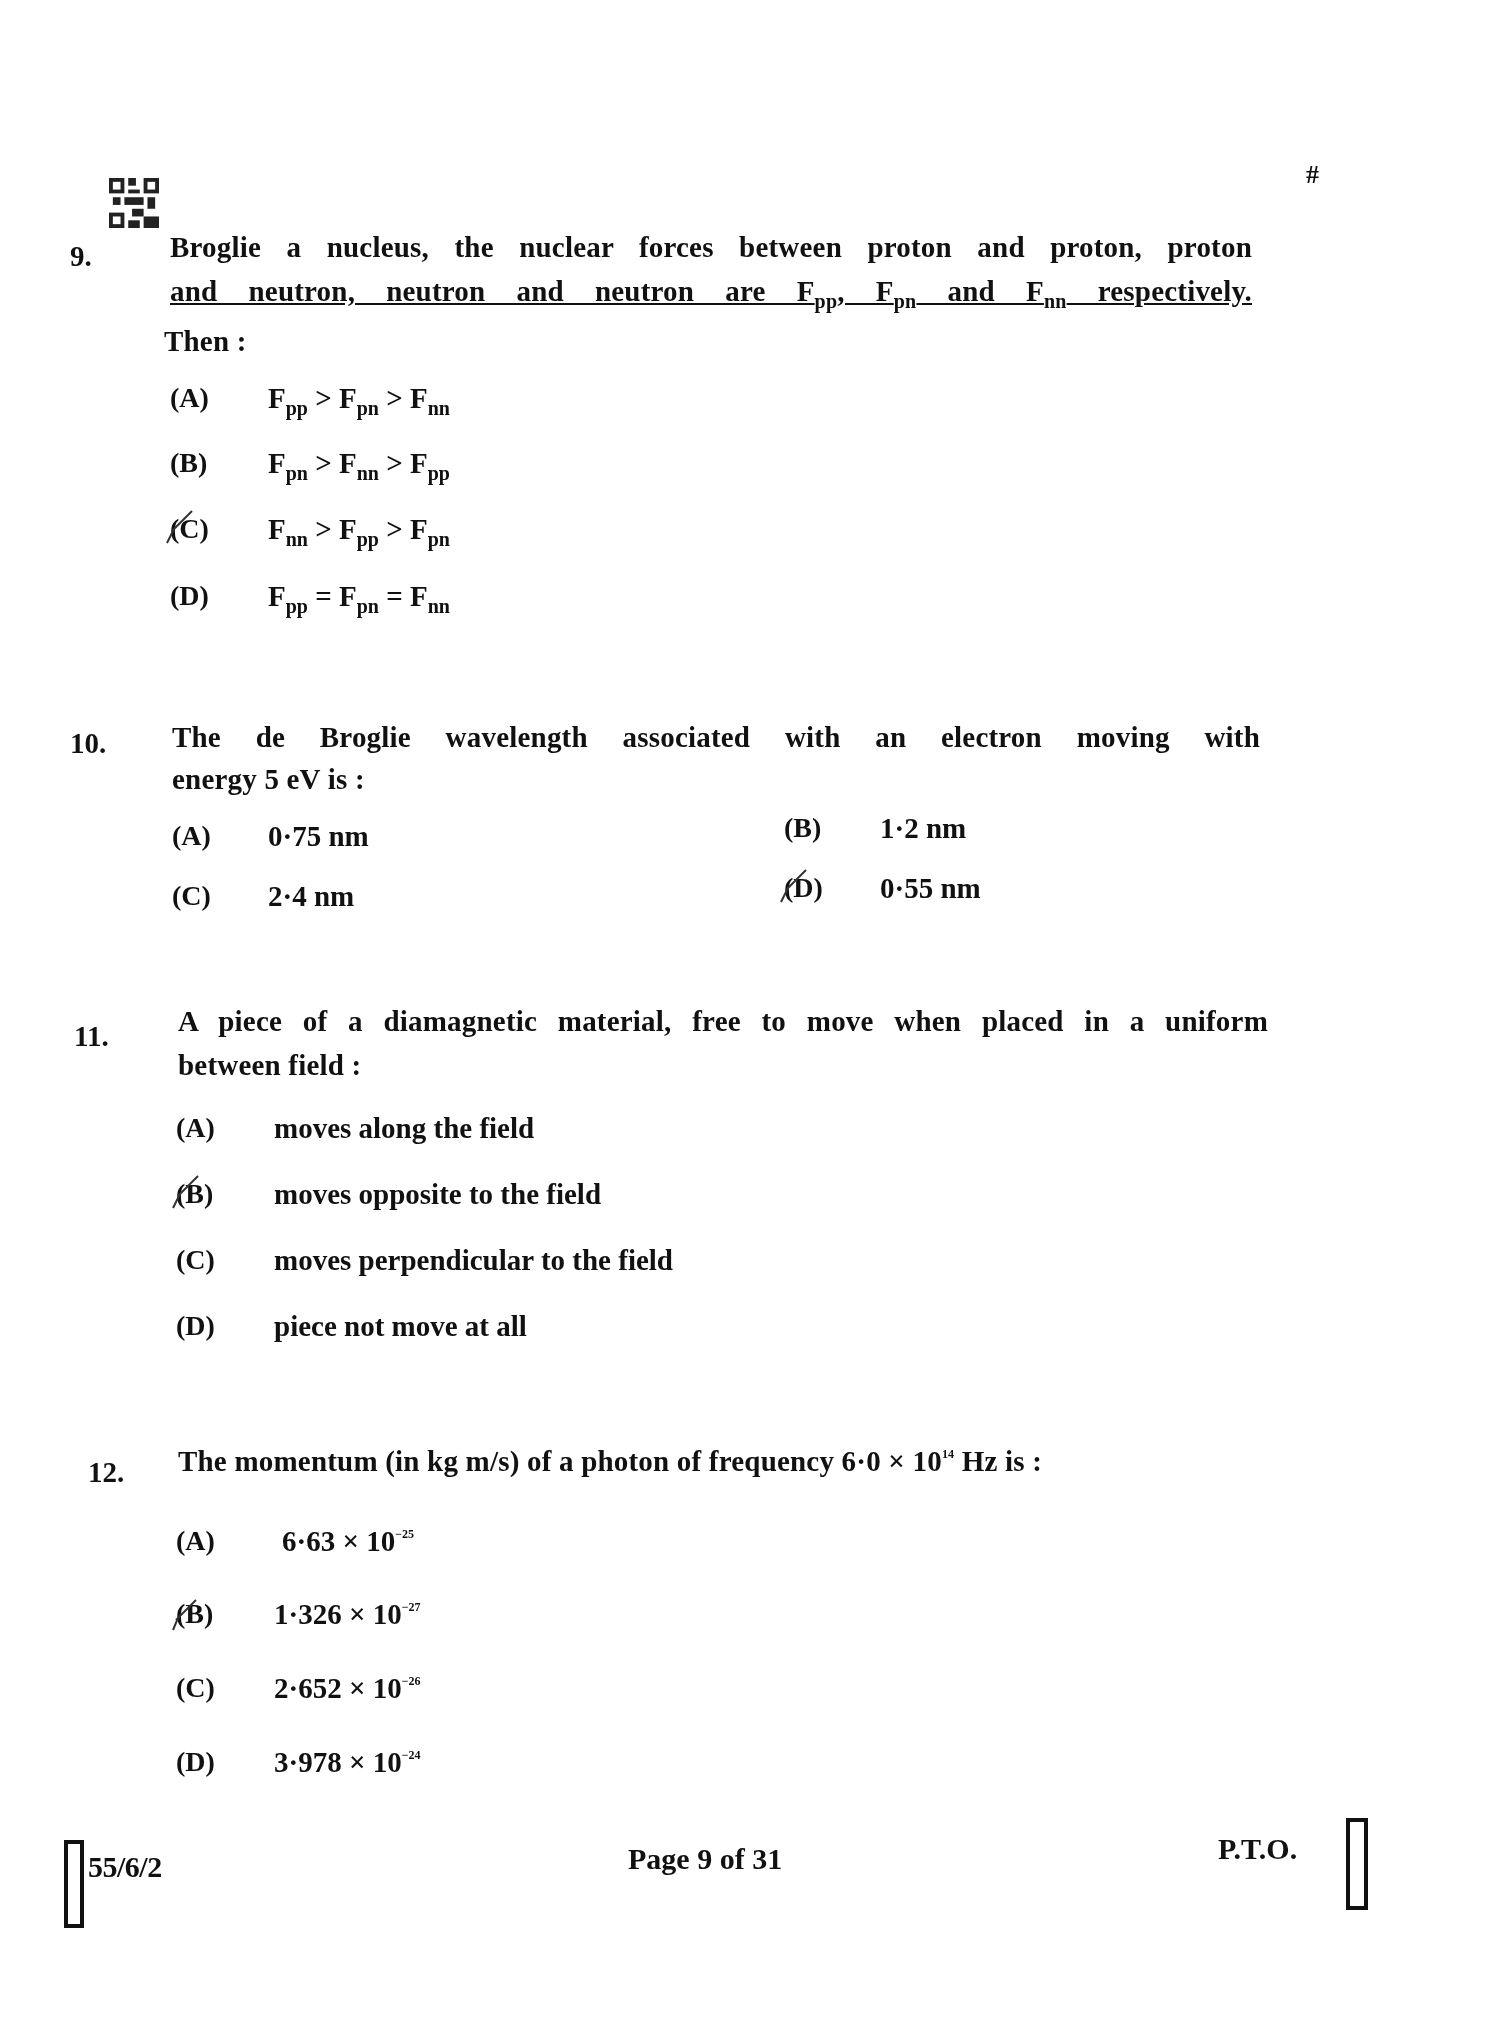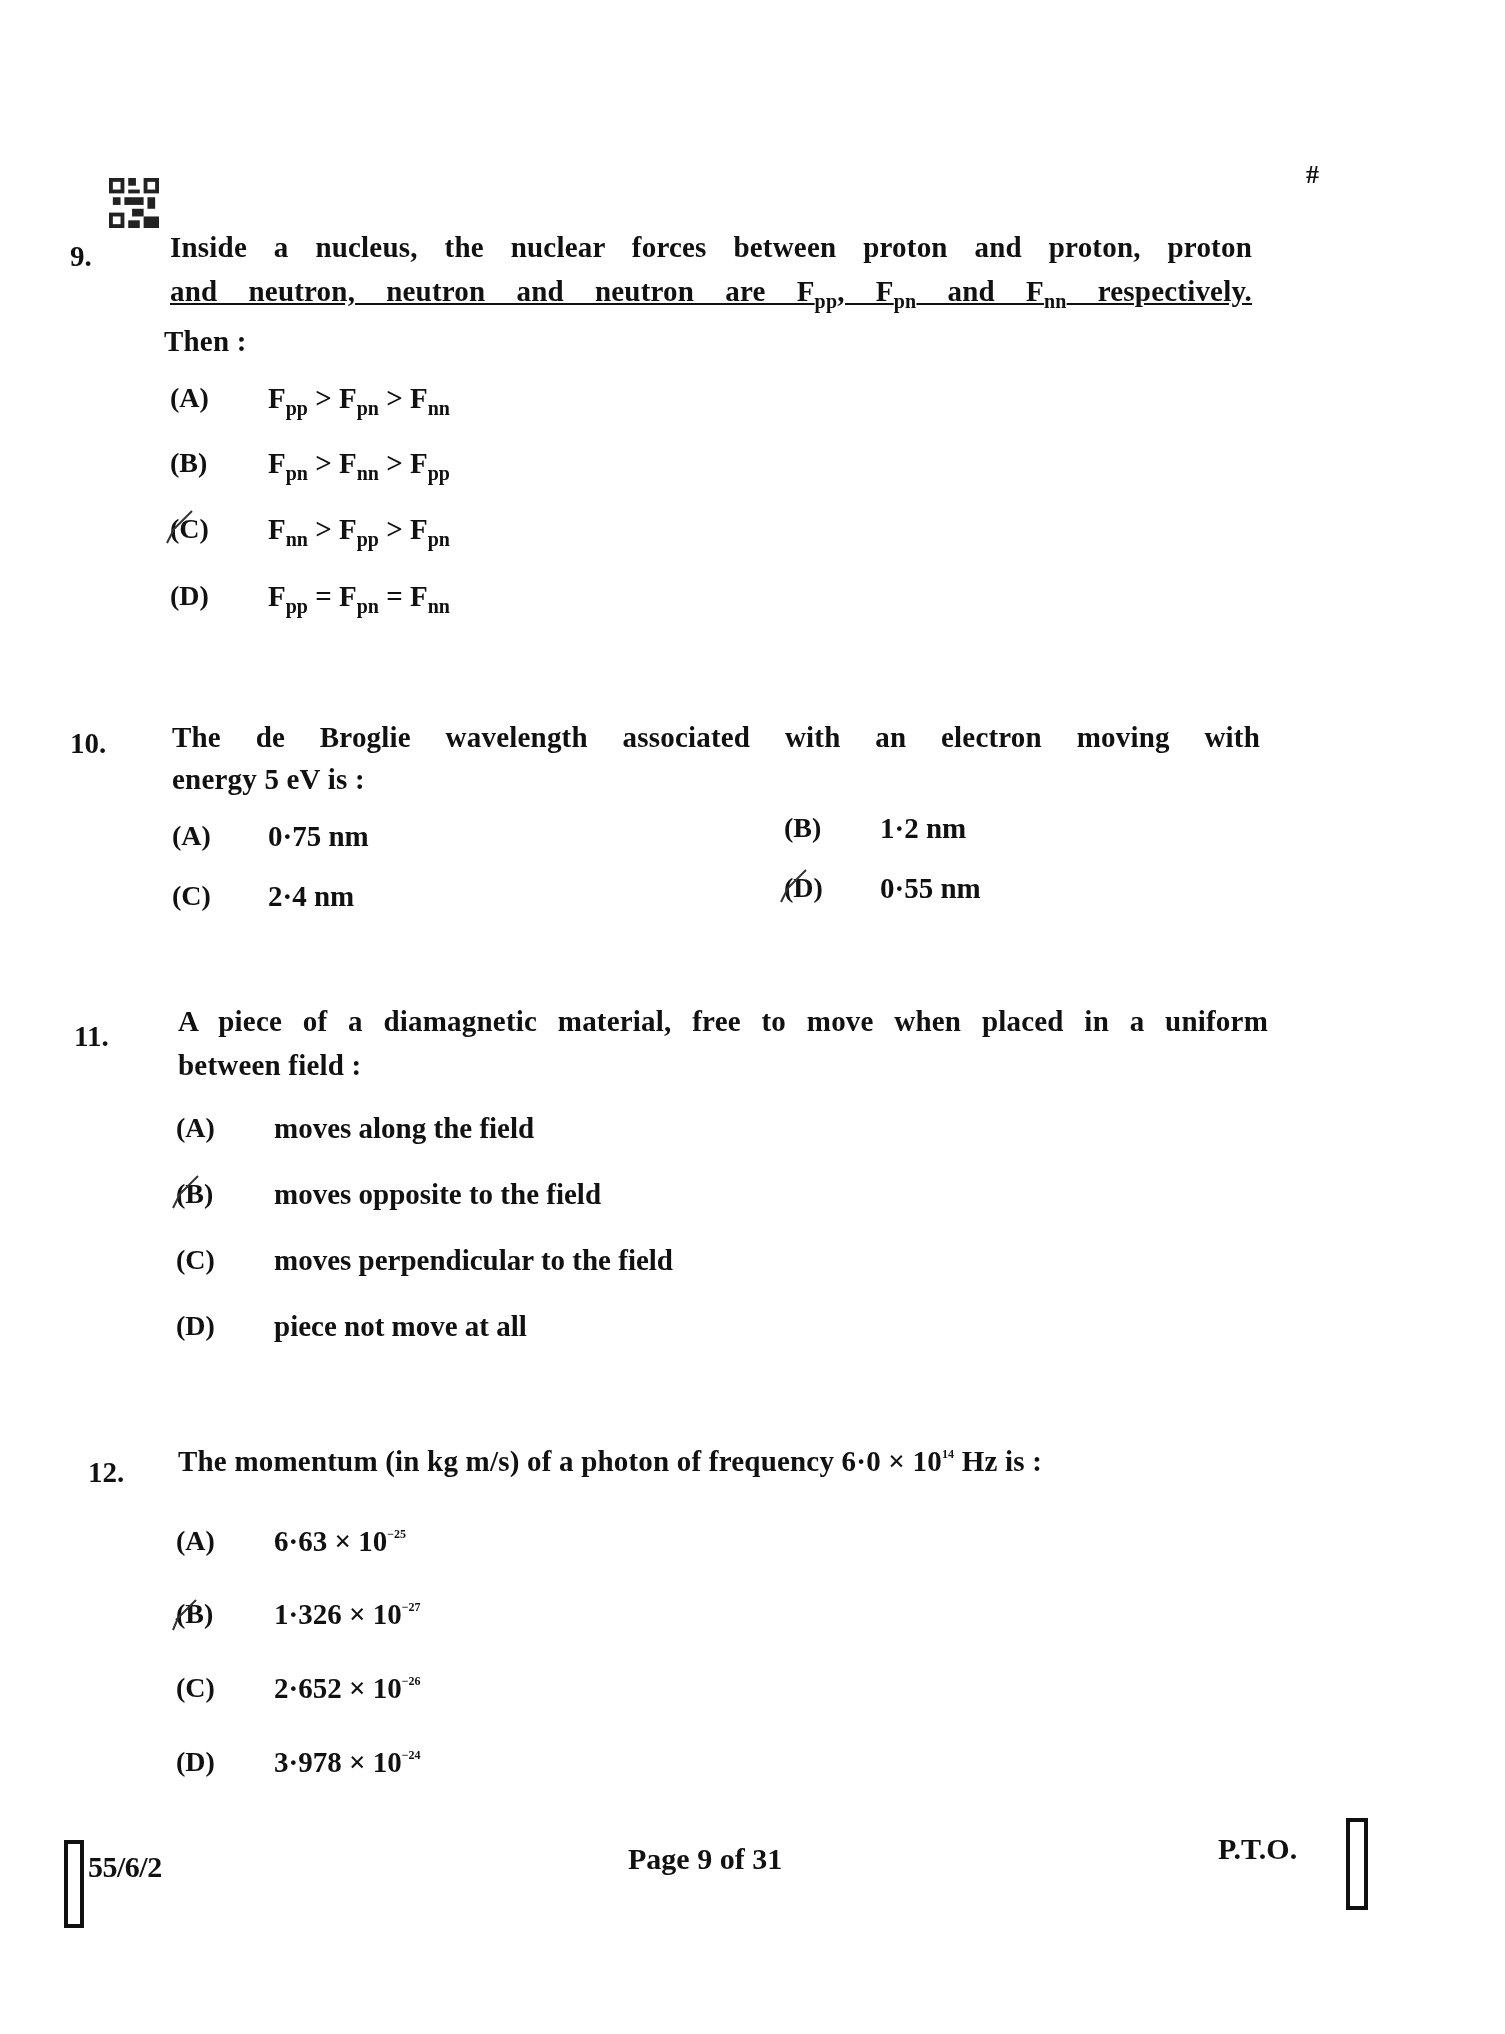--- a/index.html
+++ b/index.html
@@ -38,21 +38,21 @@
     <rect x="10" y="5" width="2" height="3" fill="#222"></rect>
       <rect x="6" y="8" width="3" height="2" fill="#222"></rect>
     <rect x="9" y="10" width="4" height="3" fill="#222"></rect>
       <rect x="5" y="11" width="3" height="2" fill="#222"></rect>
   </svg>
 </div>
 <div class="abs hash">#</div>
 
 <div>
   <div class="abs qnum" style="left:70px; top:240px;">9.</div>
-  <div class="abs qtext justify" style="left:170px; top:226px; width:1082px;">Inside a nucleus, the nuclear forces between proton and proton, proton</div>
+  <div class="abs qtext justify" style="left:170px; top:226px; width:1082px;">Broglie a nucleus, the nuclear forces between proton and proton, proton</div>
   <div class="abs qtext justify" style="left:170px; top:270px; width:1082px;text-decoration:underline;">
     <span>and neutron, neutron and neutron are F</span><sub>pp</sub><span>, F</span><sub>pn</sub><span> and F</span><sub>nn</sub><span> respectively.</span>
   </div>
   <div class="abs qtext" style="left:164px; top:320px;font-family:Liberation Serif, serif;">Then :</div>
 
   <div class="abs" style="left:170px; top:382px; height:45px;">
     <span class="opt-label">(A)</span>
     <span class="opt-val" style="position:absolute; left:98px; white-space:nowrap;"><span>F</span><sub>pp</sub><span> &gt; F</span><sub>pn</sub><span> &gt; F</span><sub>nn</sub></span>
   </div>
   <div class="abs" style="left:170px; top:447px; height:45px;">
@@ -125,21 +125,21 @@
 </div>
 
 <div>
   <div class="abs qnum" style="left:88px; top:1456px;">12.</div>
   <div class="abs qtext" style="left:178px; top:1440px; white-space:nowrap;">
     <span>The momentum (in kg m/s) of a photon of frequency 6·0 × 10</span><sup>14</sup><span> Hz is :</span>
   </div>
 
   <div class="abs" style="left:176px; top:1525px; height:45px;">
     <span class="opt-label">(A)</span>
-    <span class="opt-val" style="position:absolute; left:98px; white-space:nowrap;"><span>6·63 × 10</span><sup>−25</sup></span>
+    <span class="opt-val" style="position:absolute; left:106px; white-space:nowrap;"><span>6·63 × 10</span><sup>−25</sup></span>
   </div>
   <div class="abs" style="left:176px; top:1598px; height:45px;">
     <span class="opt-label">(B)</span>
     <svg class="tick" viewBox="0 0 30 40">
         <path d="M3 38 L8 26 M6 28 L26 8" stroke="#333" stroke-width="2" fill="none"></path>
       </svg>
     <span class="opt-val" style="position:absolute; left:98px; white-space:nowrap;"><span>1·326 × 10</span><sup>−27</sup></span>
   </div>
   <div class="abs" style="left:176px; top:1672px; height:45px;">
     <span class="opt-label">(C)</span>

